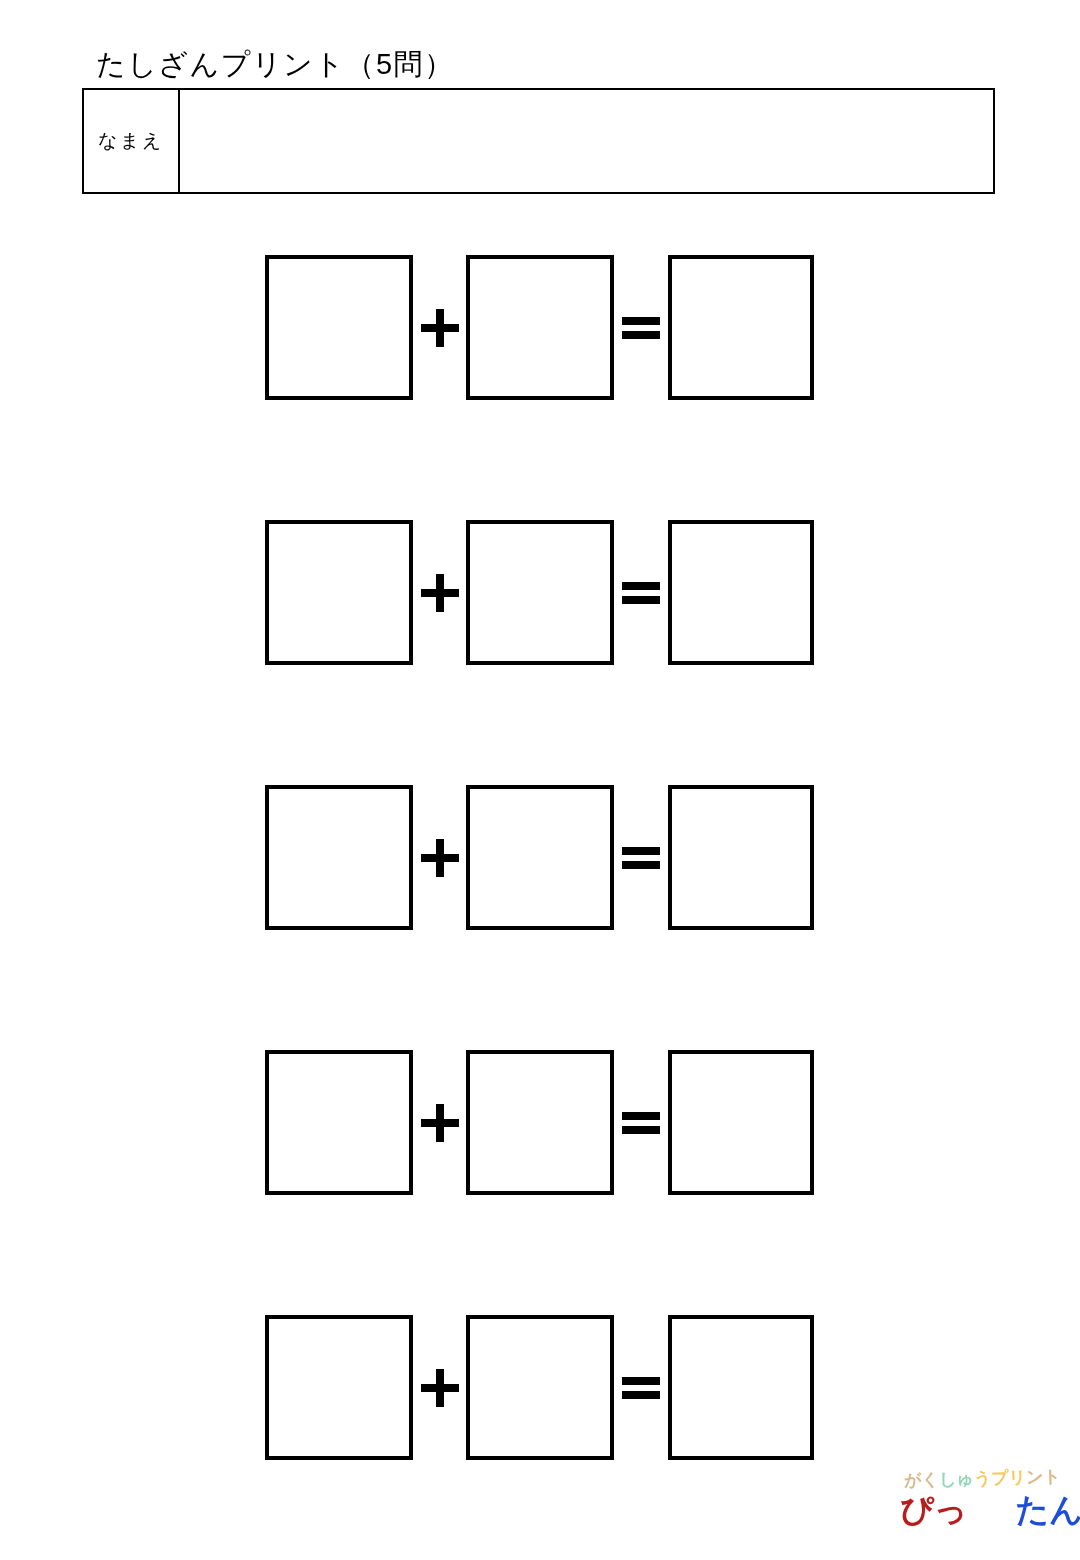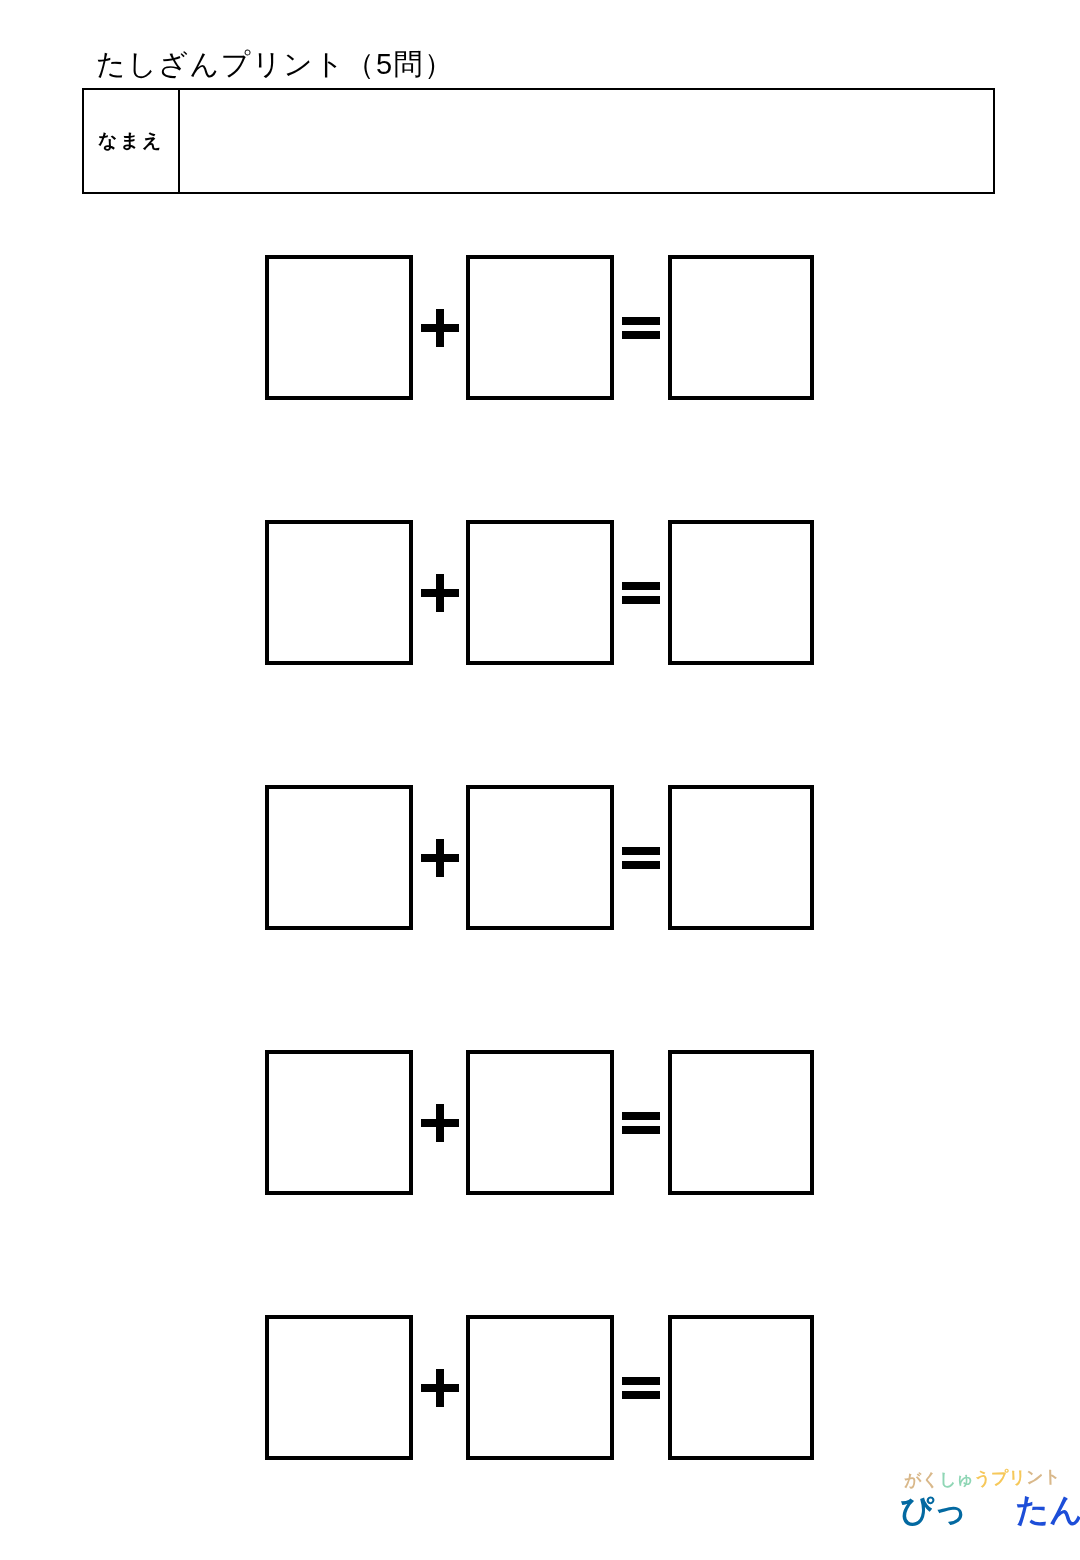--- a/index.html
+++ b/index.html
@@ -38,21 +38,20 @@
     border: 2px solid #000000;
     display: flex;
   }
   .name-label-cell {
     width: 96px;
     box-sizing: border-box;
     border-right: 2px solid #000000;
     display: flex;
     align-items: center;
     justify-content: center;
-    font-weight: bold;
   }
   .name-label-cell span {
     font-size: 19px;
     letter-spacing: 2.5px;
     color: #000000;
     white-space: nowrap;
   }
   .name-value-cell {
     flex: 1;
     display: flex;
@@ -142,21 +141,21 @@
   .brand-top .c4 { color: #d9b88a; }
 
   .brand-bottom {
     margin-top: 6px;
     font-size: 33px;
     font-weight: bold;
     line-height: 1;
     letter-spacing: 0px;
     white-space: nowrap;
   }
-  .brand-bottom .p1 { color: #0369a1; }
+  .brand-bottom .p1 { color: #b91c1c; }
   .brand-bottom .p2 { color: #1d4ed8; margin-left: 48px; }
   .brand-bottom .p3 { color: #6fcfb8; }
 </style>
 </head>
 <body>
 
 <div class="worksheet-title">たしざんプリント（5問）</div>
 
 <div class="name-table">
   <div class="name-label-cell">

